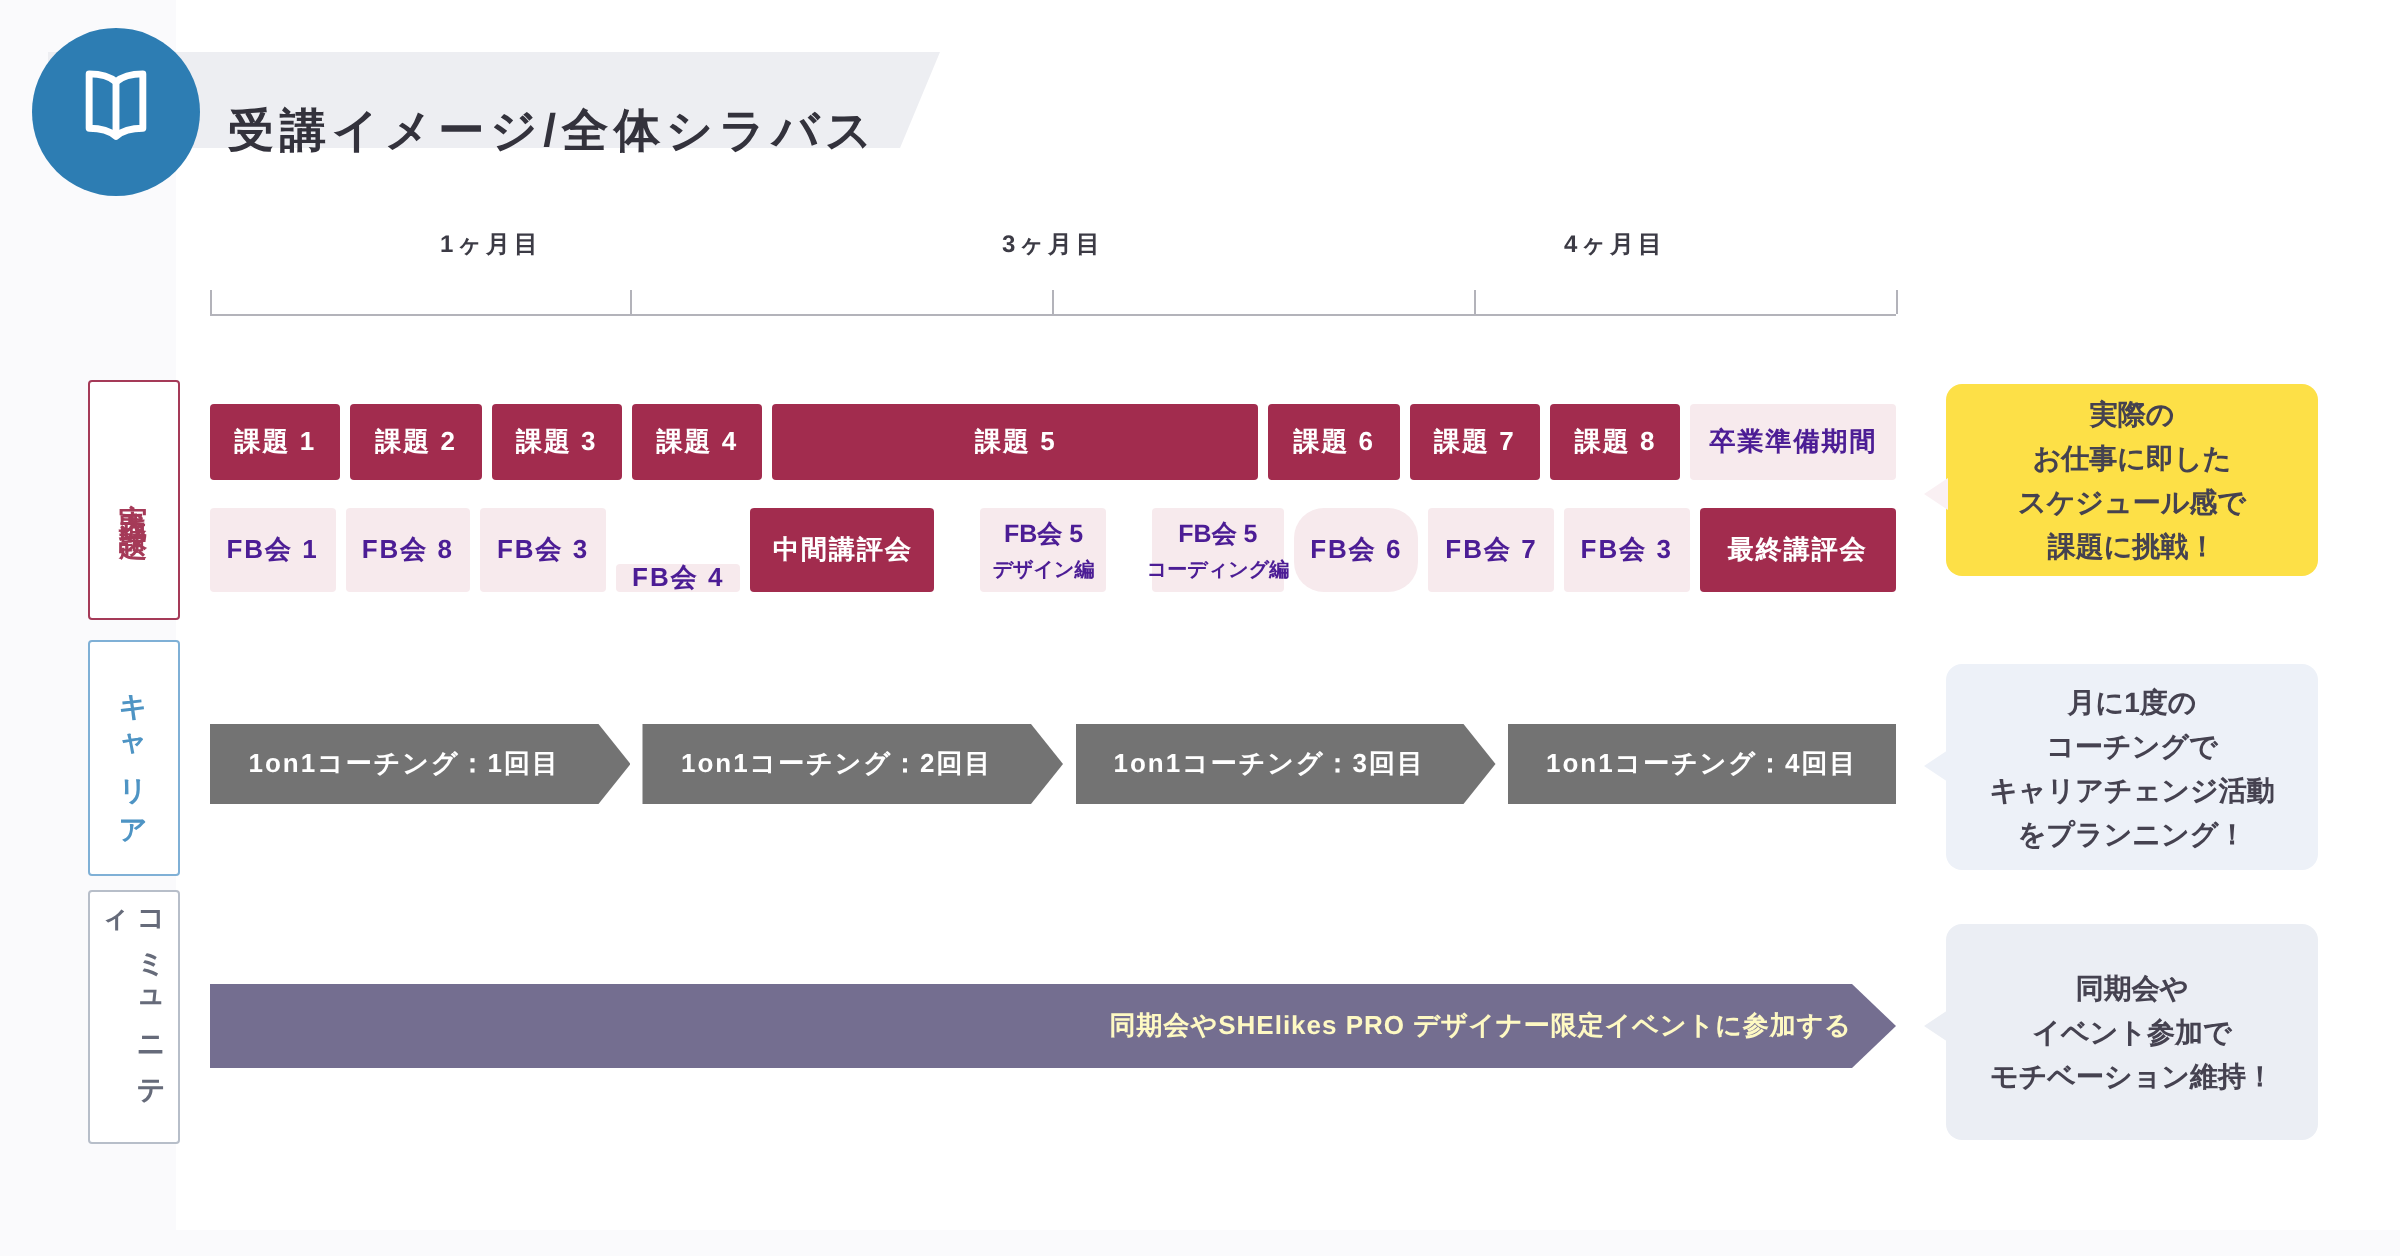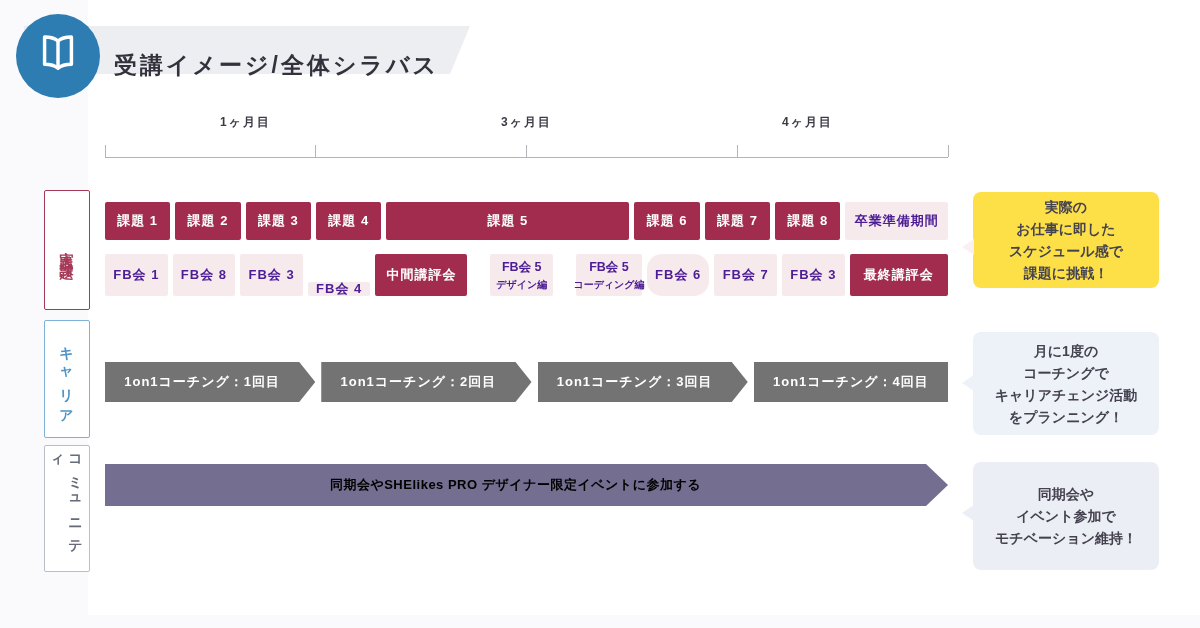--- a/index.html
+++ b/index.html
@@ -57,23 +57,23 @@
 
   .career-row { position:absolute; left:105px; top:362px; width:843px; height:40px; display:flex; gap:6px; }
   .arrow {
     flex:1; background:#737373; color:#fff;
     display:flex; align-items:center; justify-content:center;
     font-size:13px; font-weight:bold; letter-spacing:1px; white-space:nowrap;
   }
   .arrow.pointed { clip-path:polygon(0 0, calc(100% - 16px) 0, 100% 50%, calc(100% - 16px) 100%, 0 100%); padding-right:16px; }
 
   .community-arrow {
-    position:absolute; left:105px; top:464px; width:843px; height:42px;
-    background:#746E90; color:#000000;
-    display:flex; align-items:center; justify-content:center;
+    position:absolute; left:105px; top:492px; width:843px; height:42px;
+    background:#746E90; color:#fef9c3;
+    display:flex; align-items:center; justify-content:flex-end;
     font-size:13px; font-weight:bold; letter-spacing:0.5px; white-space:nowrap;
     clip-path:polygon(0 0, calc(100% - 22px) 0, 100% 50%, calc(100% - 22px) 100%, 0 100%);
     padding-right:22px; box-sizing:border-box;
   }
 
   
   .callout {
     position:absolute; left:973px; width:186px; border-radius:8px;
     display:flex; flex-direction:column; align-items:center; justify-content:center;
     font-size:14px; font-weight:bold; line-height:22px; color:#454250; text-align:center;

